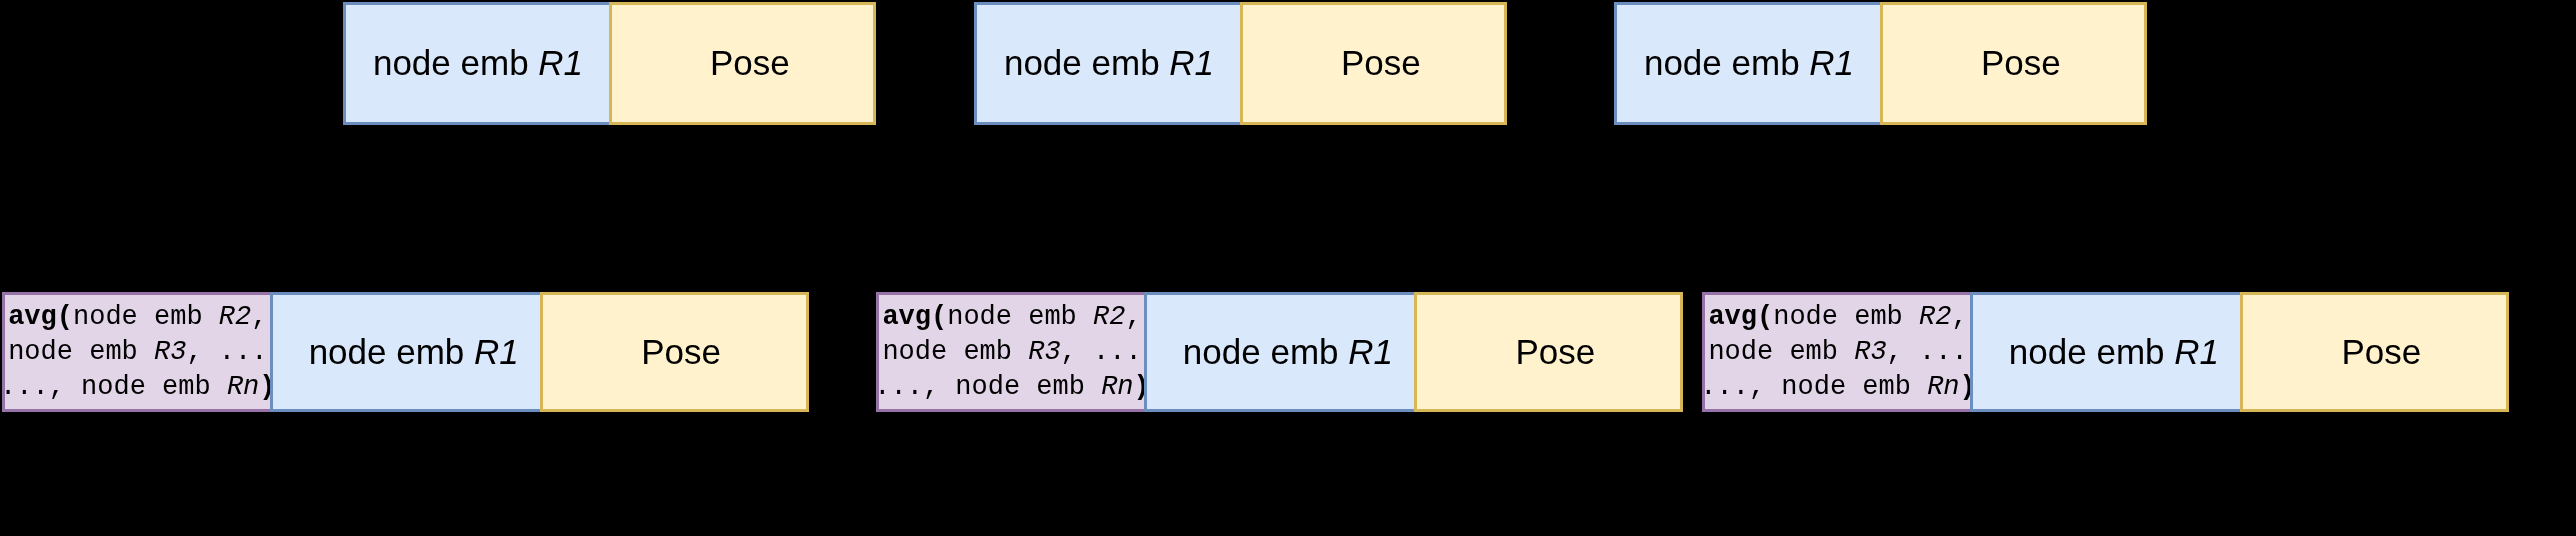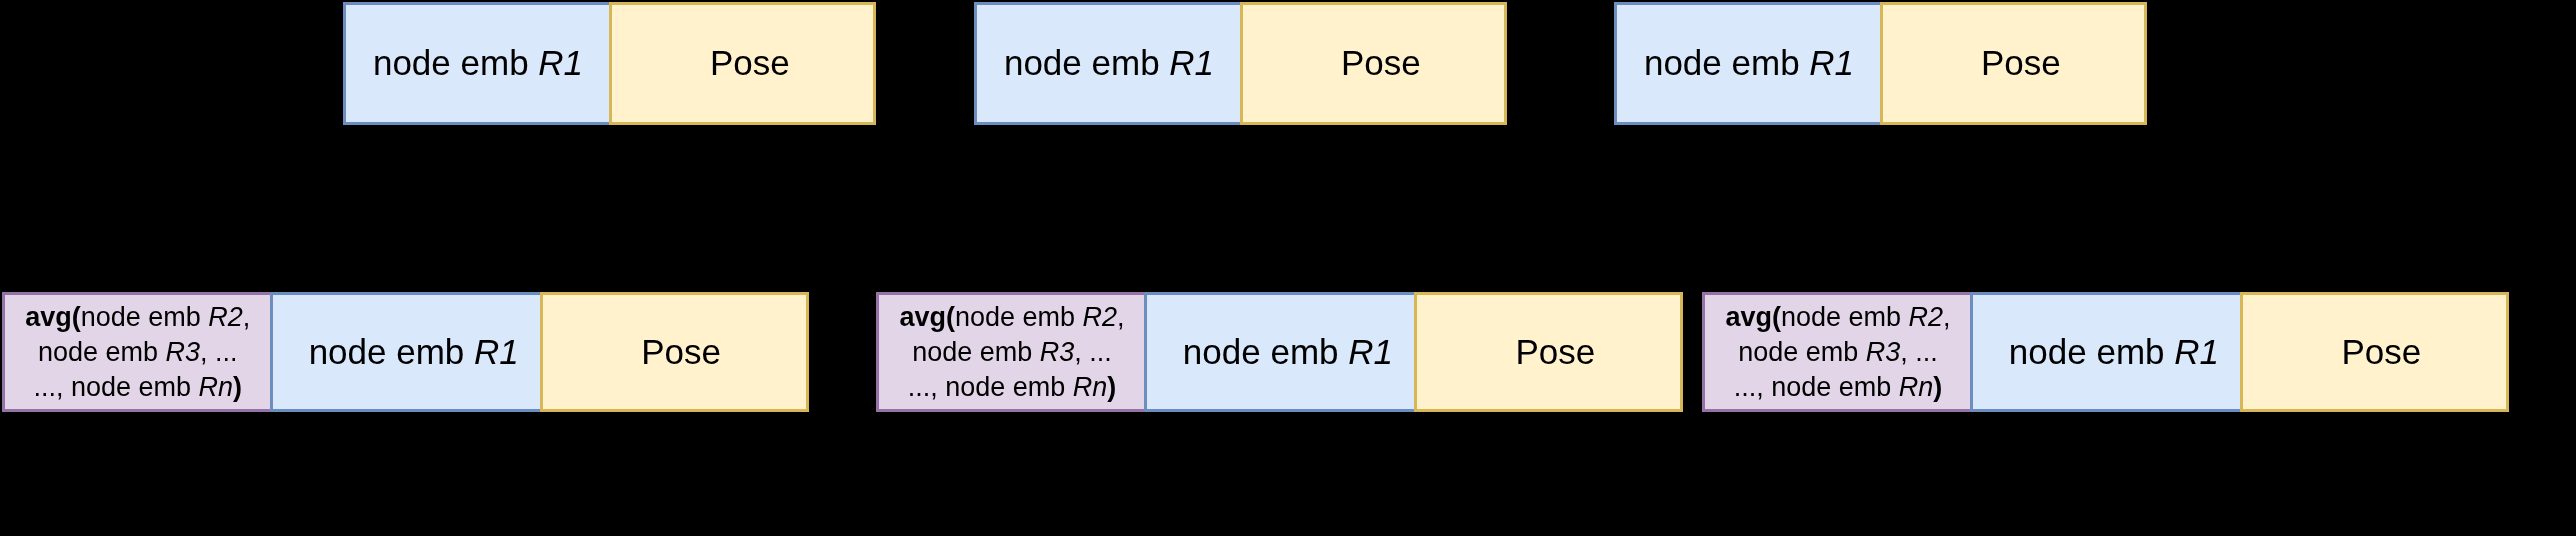--- a/index.html
+++ b/index.html
@@ -51,21 +51,21 @@
   .row-bot .blue   { width: 273px; }
   .row-bot .yellow { width: 269px; }
   #bg1 { left: 1.8px; }
   #bg2 { left: 876px; }
   #bg3 { left: 1702px; }
 
   .avg-txt {
     font-size: 27px;
     line-height: 35px;
   }
-  .avg-line { display: block; white-space: nowrap; }
+  .avg-line { display: block; white-space: nowrap; font-family: Liberation Mono, monospace; }
   .txt { white-space: nowrap; }
   b { font-weight: bold; }
   i { font-style: italic; }
 </style>
 </head>
 <body>
 
 <div class="canvas">
 
   <div class="group row-top" id="tg1">

